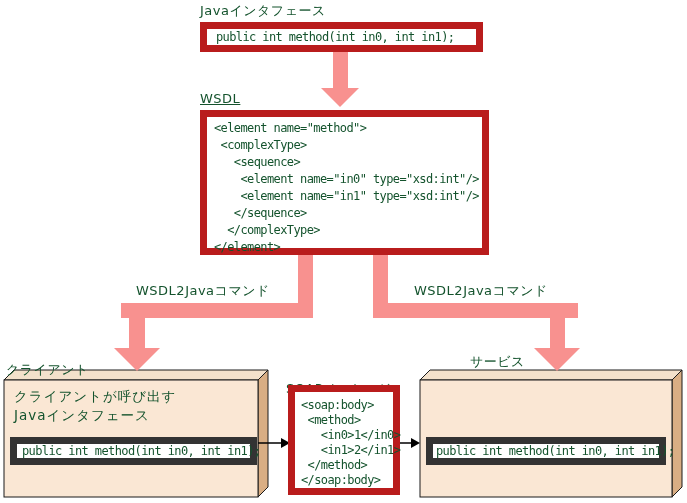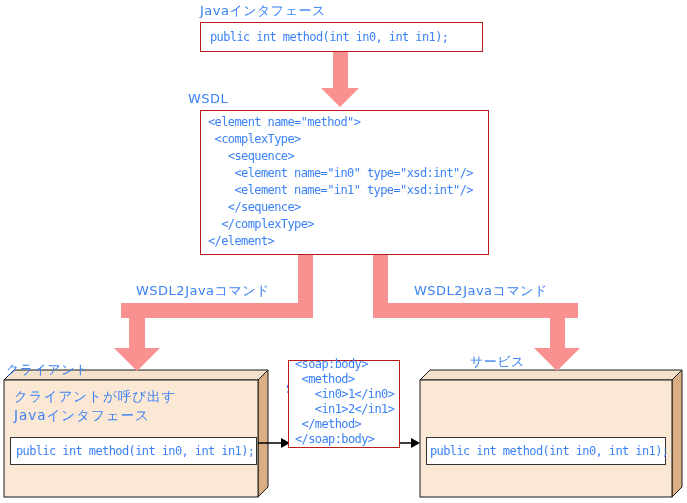--- a/index.html
+++ b/index.html
@@ -1,24 +1,24 @@
 <!DOCTYPE html>
 <html><head>
 <meta charset="utf-8">
 <style>
   html,body{margin:0;padding:0;background:#fff;}
   #stage{
     position:relative;width:687px;height:503px;background:#ffffff;
     font-family:"DejaVu Sans","Liberation Sans",sans-serif;
-    color:#3b82f6;overflow:hidden;
+    color:#14532d;overflow:hidden;
   }
   .abs{position:absolute;}
   .label{font-size:13px;line-height:15px;letter-spacing:0.5px;white-space:nowrap;}
   .codebox{
-    background:#ffffff;border:1px solid #b91c1c;box-sizing:border-box;
+    background:#ffffff;border:7px solid #b91c1c;box-sizing:border-box;
     display:flex;align-items:center;
   }
   .code{
     font-family:"DejaVu Sans Mono","Liberation Mono",monospace;
     font-size:12px;letter-spacing:-0.6px;white-space:pre;line-height:17px;
   }
   .soapcode{line-height:15px;}
   svg{display:block;}
   .title-jp{font-size:13.5px;letter-spacing:1px;line-height:18.5px;white-space:pre-wrap;}
 </style>
@@ -57,21 +57,21 @@
       <polygon points="411,438 411,448 420,443" fill="#000"></polygon>
     </g>
   </svg>
 
   <div class="abs label" style="left:200px;top:3px;">Javaインタフェース</div>
   <div class="abs codebox" style="left:200px;top:22px;width:283px;height:30px;">
     <span class="code" style="padding-left:9px;">public int method(int in0, int in1);</span>
   </div>
 
 
-  <div class="abs label" style="left:188px;top:91px;">WSDL</div>
+  <div class="abs label" style="left:200px;top:91px;text-decoration:underline;">WSDL</div>
   <div class="abs codebox" style="left:200px;top:110px;width:289px;height:145px;align-items:flex-start;">
     <span class="code" style="padding:3px 0 0 7px;">&lt;element name="method"&gt;
  &lt;complexType&gt;
    &lt;sequence&gt;
     &lt;element name="in0" type="xsd:int"/&gt;
     &lt;element name="in1" type="xsd:int"/&gt;
    &lt;/sequence&gt;
   &lt;/complexType&gt;
 &lt;/element&gt;</span>
   </div>
@@ -80,21 +80,21 @@
   <div class="abs label" style="left:414px;top:283px;">WSDL2Javaコマンド</div>
 
   <div class="abs label" style="left:6px;top:362px;">クライアント</div>
   <div class="abs title-jp" style="left:14px;top:387px;">クライアントが呼び出す
 Javaインタフェース</div>
   <div class="abs codebox" style="left:10px;top:437px;width:247px;height:28px;border-color:#333;">
     <span class="code" style="padding-left:5px;">public int method(int in0, int in1);</span>
   </div>
 
   <div class="abs label" style="left:286px;top:359px;margin-top:22px;">SOAPメッセージ</div>
-  <div class="abs codebox" style="left:288px;top:360px;width:112px;height:88px;align-items:flex-end;">
+  <div class="abs codebox" style="left:288px;top:385px;width:112px;height:110px;align-items:flex-start;">
     <span class="code soapcode" style="padding:6px 0 0 6px;">&lt;soap:body&gt;
  &lt;method&gt;
    &lt;in0&gt;1&lt;/in0&gt;
    &lt;in1&gt;2&lt;/in1&gt;
  &lt;/method&gt;
 &lt;/soap:body&gt;</span>
   </div>
 
   <div class="abs label" style="left:440px;top:354px;margin-left:30px;">サービス</div>
   <div class="abs codebox" style="left:426px;top:437px;width:240px;height:28px;border-color:#333;">

